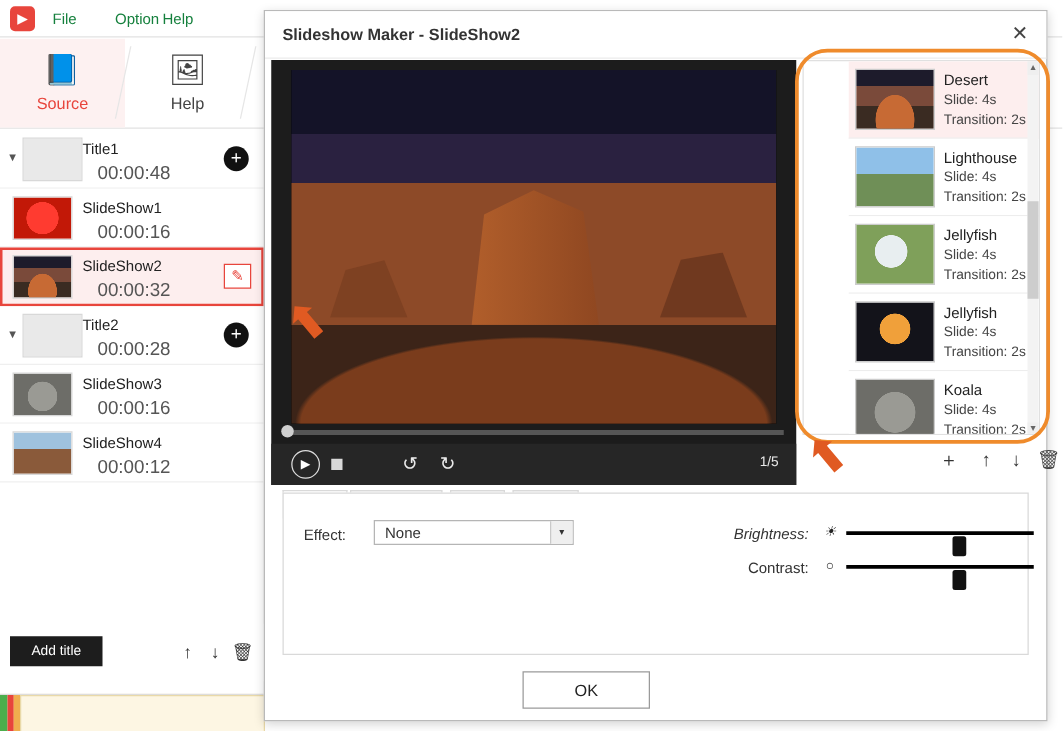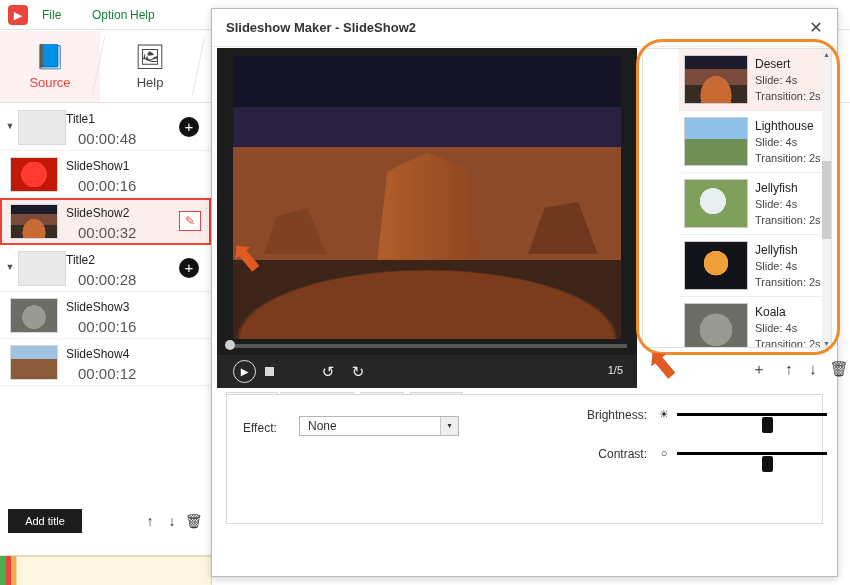--- a/index.html
+++ b/index.html
@@ -231,21 +231,21 @@
     position:absolute; left:72px; top:21px; width:160px; height:20px; border:1px solid #b5b5b5;
     background:#fff; font-size:12px; color:#333;
   }
   #effect-select .val { position:absolute; left:8px; top:2px; }
   #effect-select .arrow {
     position:absolute; right:0; top:0; width:18px; height:18px; background:#efefef;
     border-left:1px solid #c9c9c9; text-align:center; line-height:18px; font-size:8px; color:#333;
   }
 
   .slider-row { position:absolute; left:0; width:597px; height:28px; }
-  #row-brightness { top:8px; }
+  #row-brightness { top:20px;font-style:italic; }
   #row-contrast { top:47px; }
   #row-saturation { top:78px; }
   .sl-label { position:absolute; left:325px; top:5px; width:95px; text-align:right; font-size:12px; color:#333; }
   .sl-icon-left { position:absolute; left:430px; top:4px; width:14px; height:14px; font-size:11px; text-align:center; line-height:14px; }
   .sl-track { position:absolute; left:450px; top:10px; width:150px; height:3px; background:#000; }
   .sl-knob { position:absolute; top:4px; width:11px; height:16px; background:#111; border-radius:2px; }
 
   #ok-btn, #cancel-btn {
     position:absolute; top:528px; width:102px; height:30px; border:1px solid #9a9a9a;
     background:#fff; font-size:13px; text-align:center; line-height:29px; color:#222;
@@ -514,16 +514,17 @@
       <div class="sl-icon-left">○</div>
       <div class="sl-track">
         <div class="sl-knob" style="left:85px;"></div>
       </div>
 
     </div>
 
 
   </div>
 
+  <div id="ok-btn">OK</div>
 </div>
 
 <div class="ann-arrow" id="arrow1">⬆</div>
 <div class="ann-arrow" id="arrow2">⬆</div>
 
 </body></html>

